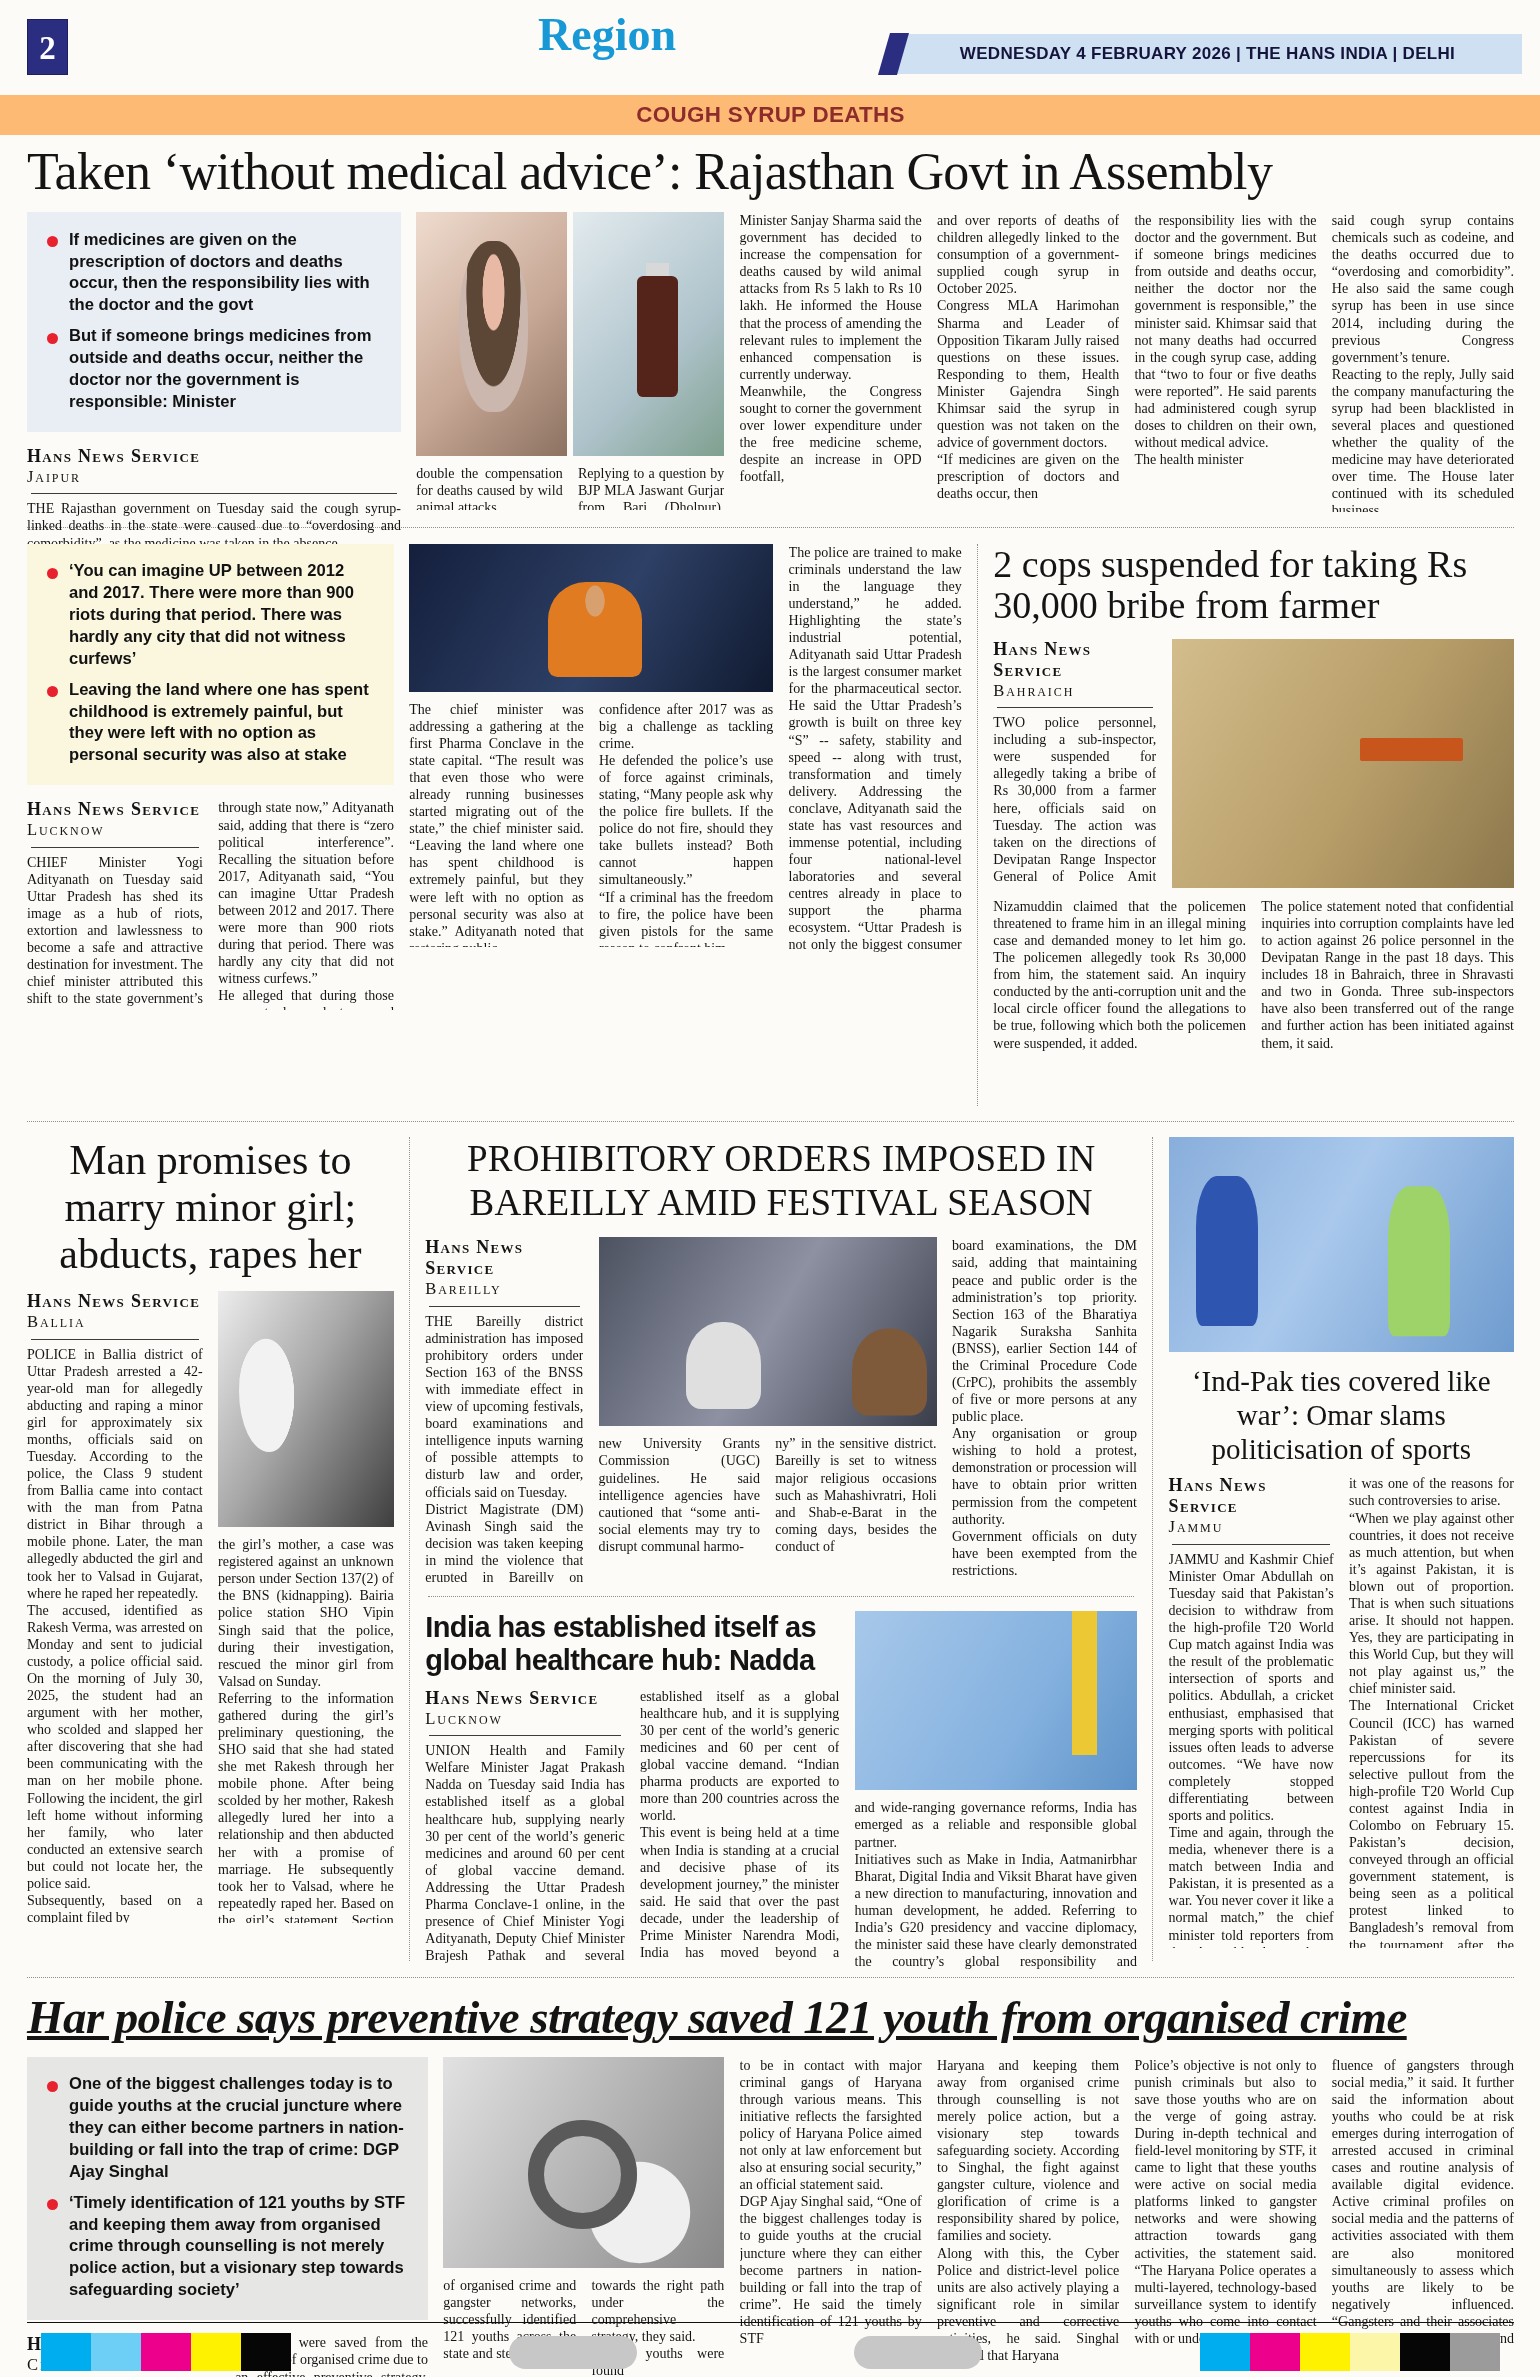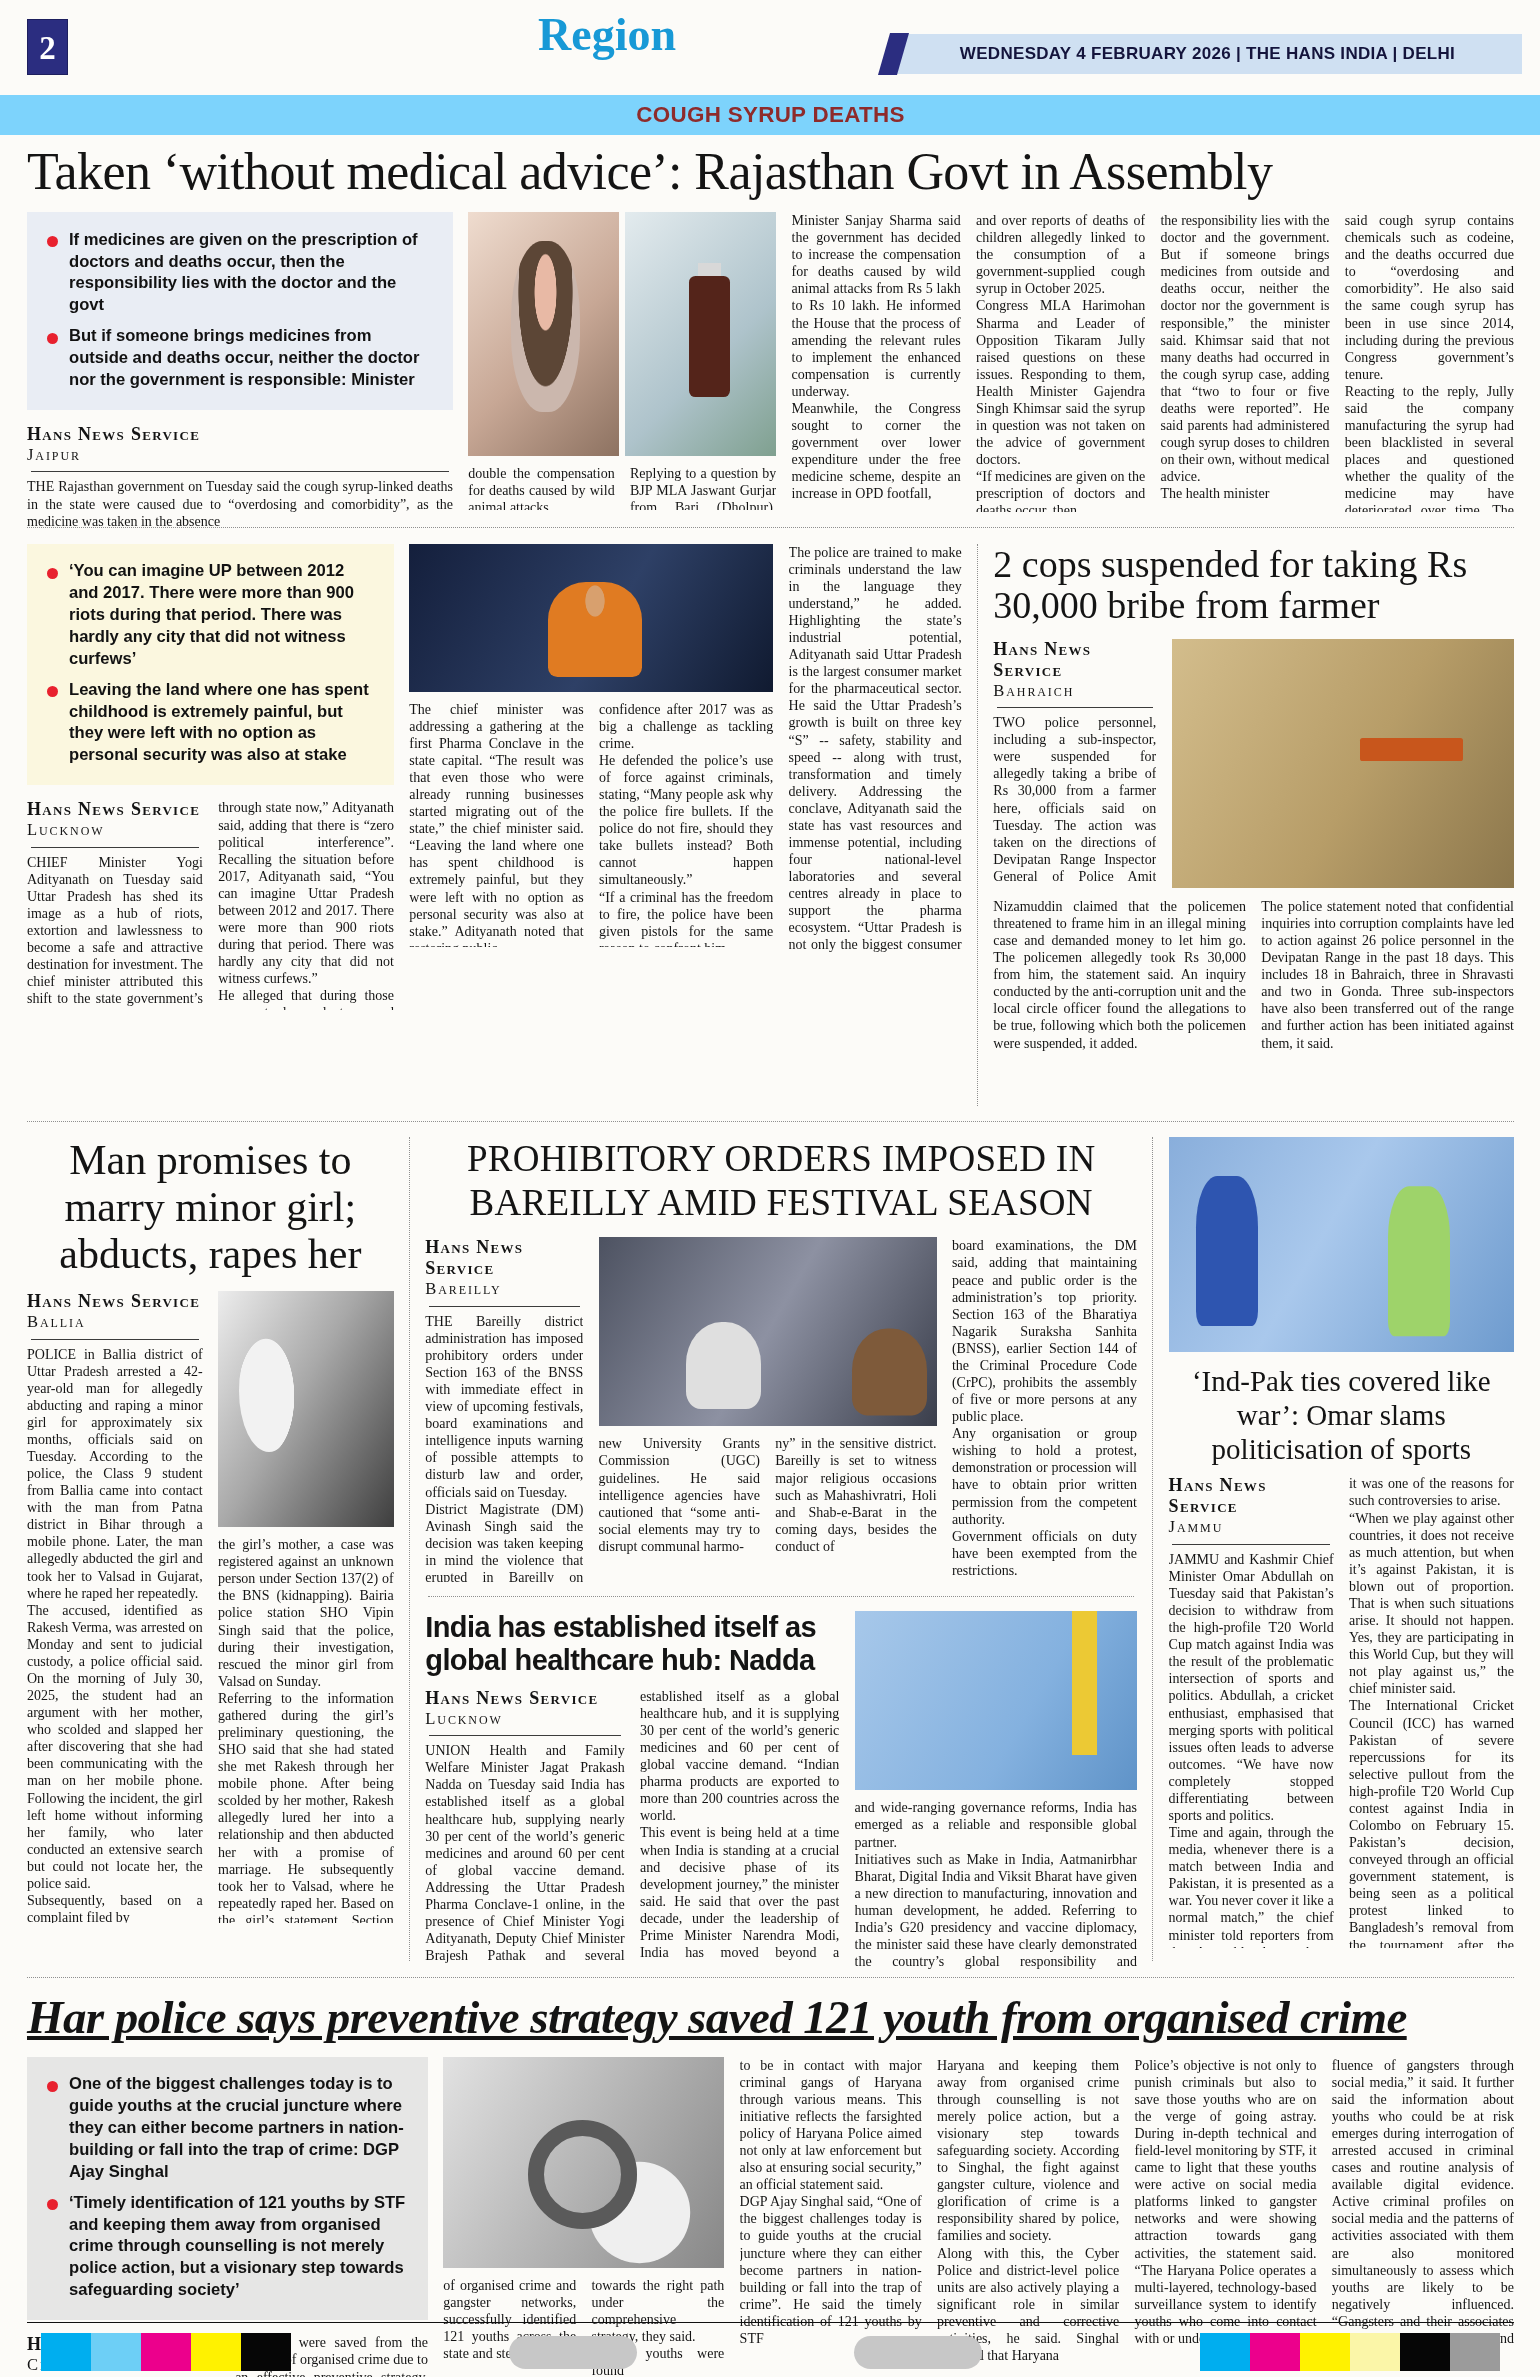--- a/index.html
+++ b/index.html
@@ -26,21 +26,21 @@
     background:#cfe0f2; display:flex; align-items:center; justify-content:center;
   }
   .banner-slash {
     position:absolute; left:-9px; top:-1.3px; width:19px; height:42px;
     background:#2b2d80; transform:skewX(-16deg);
   }
   .dateline {
     font:700 17px "Liberation Sans", sans-serif; color:#14143c; letter-spacing:0.3px;
   }
   
-  .kicker-band { background:#7dd3fc; text-align:center; padding:7px 0; }
+  .kicker-band { background:#fdba74; text-align:center; padding:7px 0; }
   .kicker { color:#8e2b2b; font:700 22.4px "Liberation Sans", sans-serif; letter-spacing:0.3px; }
   
   .h-cough  { font:400 52px/1.04 "Liberation Serif", serif; letter-spacing:-0.6px; margin:10.2px 27px 12.8px; white-space:nowrap; }
   .h-yogi   { font:700 49px/1.02 "Liberation Sans", sans-serif; letter-spacing:-1.6px; margin-bottom:15.3px; }
   .h-cops   { font:400 38px/1.1 "Liberation Serif", serif; margin-bottom:11.5px; }
   .h-ballia { font:400 42px/1.12 "Liberation Serif", serif; text-align:center; margin-bottom:12.8px; }
   .h-bareilly { font:400 37px/1.18 "Liberation Serif", serif; text-align:center; letter-spacing:0.3px; margin-bottom:12.8px; }
   .h-nadda  { font:700 29px/1.12 "Liberation Sans", sans-serif; letter-spacing:-0.6px; margin-bottom:11.5px; }
   .h-indpak { font:400 29px/1.18 "Liberation Serif", serif; text-align:center; margin:11.5px 0 9px; }
   .h-haryana{ font:italic 700 47px/1.06 "Liberation Serif", serif; letter-spacing:-0.6px; margin:3.8px 0 14px;text-decoration:underline; }
@@ -129,21 +129,21 @@
     </div>
   </header>
 
   <div class="kicker-band">
     <span class="kicker">COUGH SYRUP DEATHS</span>
   </div>
 
   <h1 class="h-cough">Taken ‘without medical advice’:  Rajasthan Govt in Assembly</h1>
 
   <section class="row content" style="height:300px;">
-    <div style="width:426px; flex:none;">
+    <div style="width:374px; flex:none;">
       <ul class="bullets blue">
         <li>If medicines are given on the prescription of doctors and deaths occur, then the responsibility lies with the doctor and the govt</li>
         <li>But if someone brings medicines from outside and deaths occur, neither the doctor nor the government is responsible: Minister</li>
       </ul>
       <div class="cols" style="height:167px;">
         <div class="colgroup">
           <div class="byline">
             <div class="svc">Hans News Service</div>
             <div class="plc">Jaipur</div>
             <div class="byline-rule"></div>

